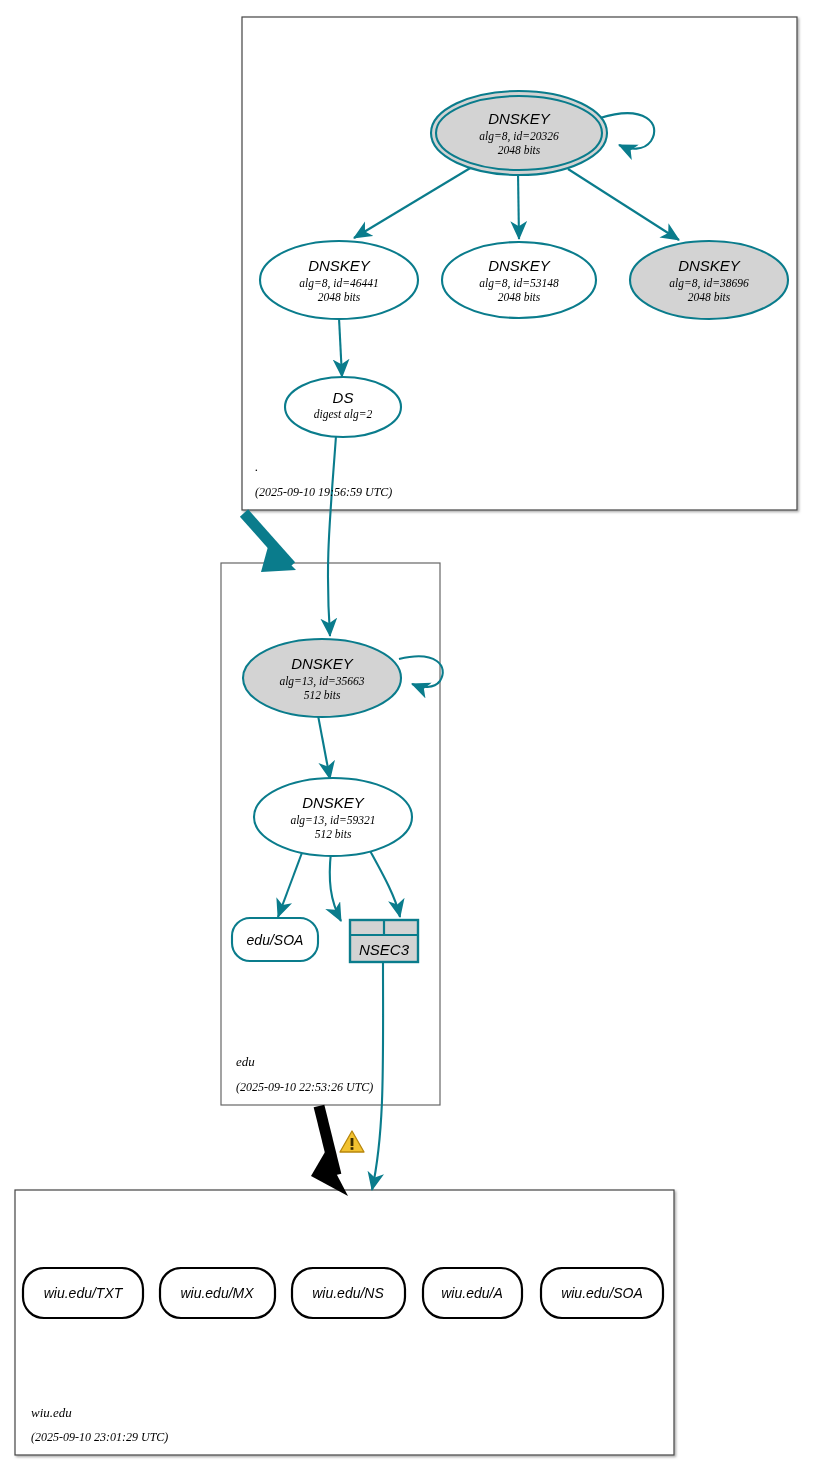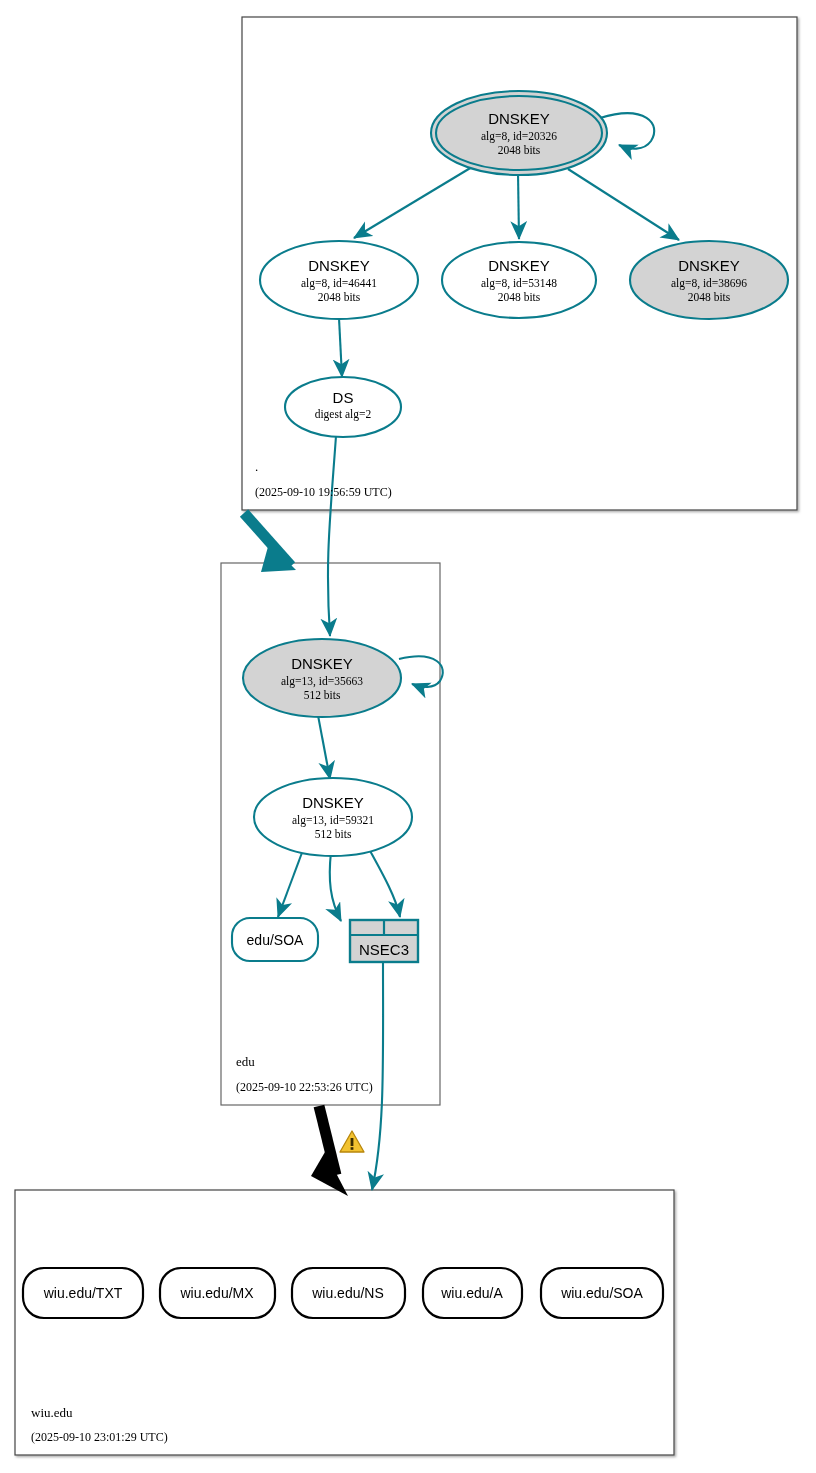--- a/index.html
+++ b/index.html
@@ -1,18 +1,18 @@
 <!DOCTYPE html>
 <html><head>
 <meta charset="utf-8">
 <style>
   html,body{margin:0;padding:0;background:#ffffff;}
   body{width:816px;height:1473px;position:relative;overflow:hidden;
        font-family:"Liberation Sans",sans-serif;}
-  #stage{position:absolute;left:0;top:0;width:816px;height:1473px;}
+  #stage{position:absolute;left:0;top:0;width:816px;height:1473px;font-style:italic;}
   svg.layer{position:absolute;left:0;top:0;width:816px;height:1473px;overflow:visible;}
   .nodetext-main{font-family:"Liberation Sans",sans-serif;font-size:15px;fill:#000;}
   .nodetext-sub{font-family:"Liberation Serif",serif;font-size:11.5px;fill:#000;}
   .zonelabel{font-family:"Liberation Serif",serif;font-size:13px;fill:#000;}
   .zonetime{font-family:"Liberation Serif",serif;font-size:12px;fill:#000;}
   .rrname{font-family:"Liberation Sans",sans-serif;font-size:14px;fill:#000;}
   .nsec3label{font-family:"Liberation Sans",sans-serif;font-size:15px;fill:#000;}
 </style>
 </head>
 <body>

